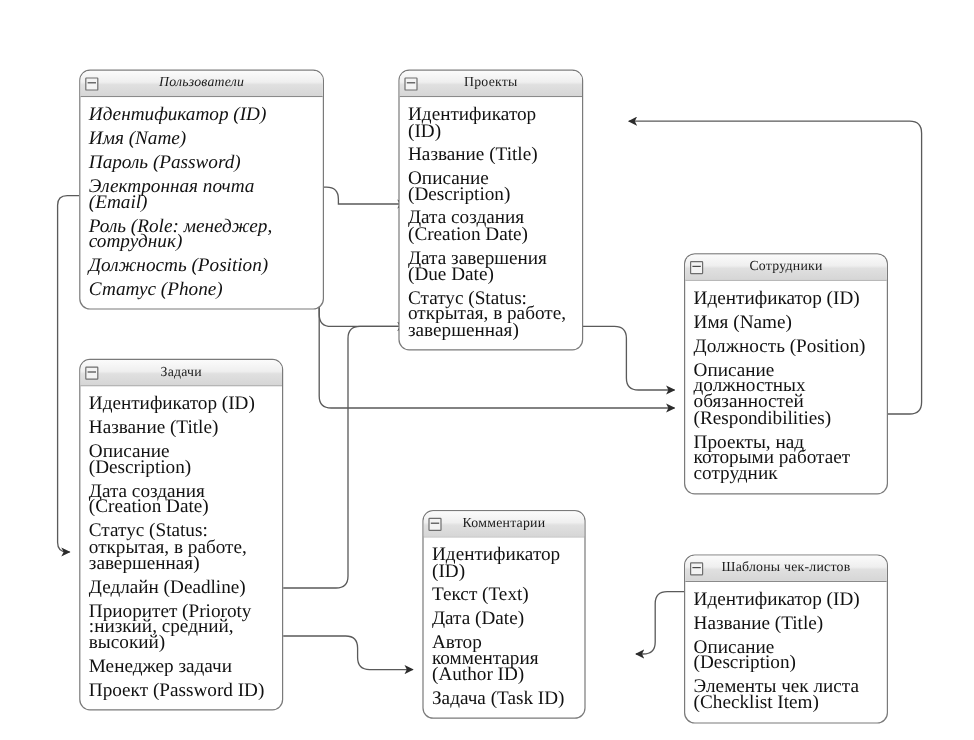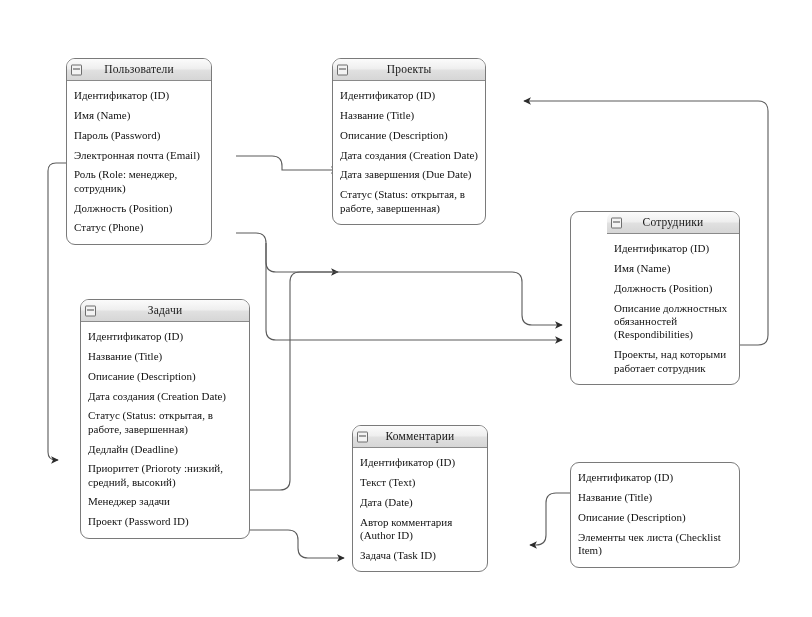--- a/index.html
+++ b/index.html
@@ -35,21 +35,21 @@
     position:absolute;left:4px;top:50%;transform:translateY(-50%);
     width:9px;height:9px;border:1px solid #6e6e6e;background:#f3f3f3;
     border-radius:1px;display:block;
   }
   .collapse-icon::before{
     content:"";position:absolute;left:1px;right:1px;top:3px;
     height:1px;background:#4a4a4a;
   }
   .entity-body{padding:5px 0 6px 0;}
   .attr{
-    font-size:11px;color:#111111;line-height:13.4px;
+    font-size:16px;color:#111111;line-height:13.4px;
     padding:3.2px 7px 3.2px 7px;
   }
   .attr.tall{line-height:13.4px;}
 </style>
 </head>
 <body>
 
 <div id="canvas">
 
   <svg class="links" viewBox="0 0 812 617" width="812" height="617">
@@ -73,21 +73,21 @@
 
       <path d="M 236 530 L 288 530 Q 298 530 298 540 L 298 548 Q 298 558 308 558 L 344 558" marker-end="url(#arrow)"></path>
 
       <path d="M 740 345 L 758 345 Q 768 345 768 335 L 768 111 Q 768 101 758 101 L 524 101" marker-end="url(#arrow)"></path>
 
       <path d="M 570 493 L 556 493 Q 546 493 546 503 L 546 535 Q 546 545 536 545 L 530 545" marker-end="url(#arrow)"></path>
 
     </g>
   </svg>
 
-  <div class="entity" style="left:66px;top:58px;width:146px;">
+  <div class="entity" style="left:66px;top:58px;width:204px;font-style:italic;">
     <div class="entity-header">
       <span class="collapse-icon"></span>
       <span class="entity-title">Пользователи</span>
     </div>
     <div class="entity-body">
       <div class="attr">Идентификатор (ID)</div>
       <div class="attr">Имя (Name)</div>
       <div class="attr">Пароль (Password)</div>
       <div class="attr">Электронная почта (Email)</div>
       <div class="attr tall">Роль (Role: менеджер, сотрудник)</div>
@@ -104,39 +104,39 @@
     <div class="entity-body">
       <div class="attr">Идентификатор (ID)</div>
       <div class="attr">Название (Title)</div>
       <div class="attr">Описание (Description)</div>
       <div class="attr tall">Дата создания (Creation Date)</div>
       <div class="attr">Дата завершения (Due Date)</div>
       <div class="attr tall">Статус (Status: открытая, в работе, завершенная)</div>
     </div>
   </div>
 
-  <div class="entity" style="left:66px;top:299px;width:170px;margin-left:14px;">
+  <div class="entity" style="left:66px;top:299px;width:170px;">
     <div class="entity-header">
       <span class="collapse-icon"></span>
       <span class="entity-title">Задачи</span>
     </div>
     <div class="entity-body">
       <div class="attr">Идентификатор (ID)</div>
       <div class="attr">Название (Title)</div>
       <div class="attr">Описание (Description)</div>
       <div class="attr tall">Дата создания (Creation Date)</div>
       <div class="attr tall">Статус (Status: открытая, в работе, завершенная)</div>
       <div class="attr">Дедлайн (Deadline)</div>
       <div class="attr tall">Приоритет (Prioroty :низкий, средний, высокий)</div>
       <div class="attr">Менеджер задачи</div>
       <div class="attr">Проект (Password ID)</div>
     </div>
   </div>
 
-  <div class="entity" style="left:570px;top:211px;width:170px;padding-left:36px;">
+  <div class="entity" style="left:570px;top:211px;width:170px;">
     <div class="entity-header">
       <span class="collapse-icon"></span>
       <span class="entity-title">Сотрудники</span>
     </div>
     <div class="entity-body">
       <div class="attr">Идентификатор (ID)</div>
       <div class="attr">Имя (Name)</div>
       <div class="attr">Должность (Position)</div>
       <div class="attr tall">Описание должностных обязанностей (Respondibilities)</div>
       <div class="attr tall">Проекты, над которыми работает сотрудник</div>
@@ -151,20 +151,24 @@
     <div class="entity-body">
       <div class="attr">Идентификатор (ID)</div>
       <div class="attr">Текст (Text)</div>
       <div class="attr">Дата (Date)</div>
       <div class="attr tall">Автор комментария (Author ID)</div>
       <div class="attr">Задача (Task ID)</div>
     </div>
   </div>
 
   <div class="entity" style="left:570px;top:462px;width:170px;">
+    <div class="entity-header">
+      <span class="collapse-icon"></span>
+      <span class="entity-title">Шаблоны чек-листов</span>
+    </div>
     <div class="entity-body">
       <div class="attr">Идентификатор (ID)</div>
       <div class="attr">Название (Title)</div>
       <div class="attr">Описание (Description)</div>
       <div class="attr tall">Элементы чек листа (Checklist Item)</div>
     </div>
   </div>
 
 </div>
 

